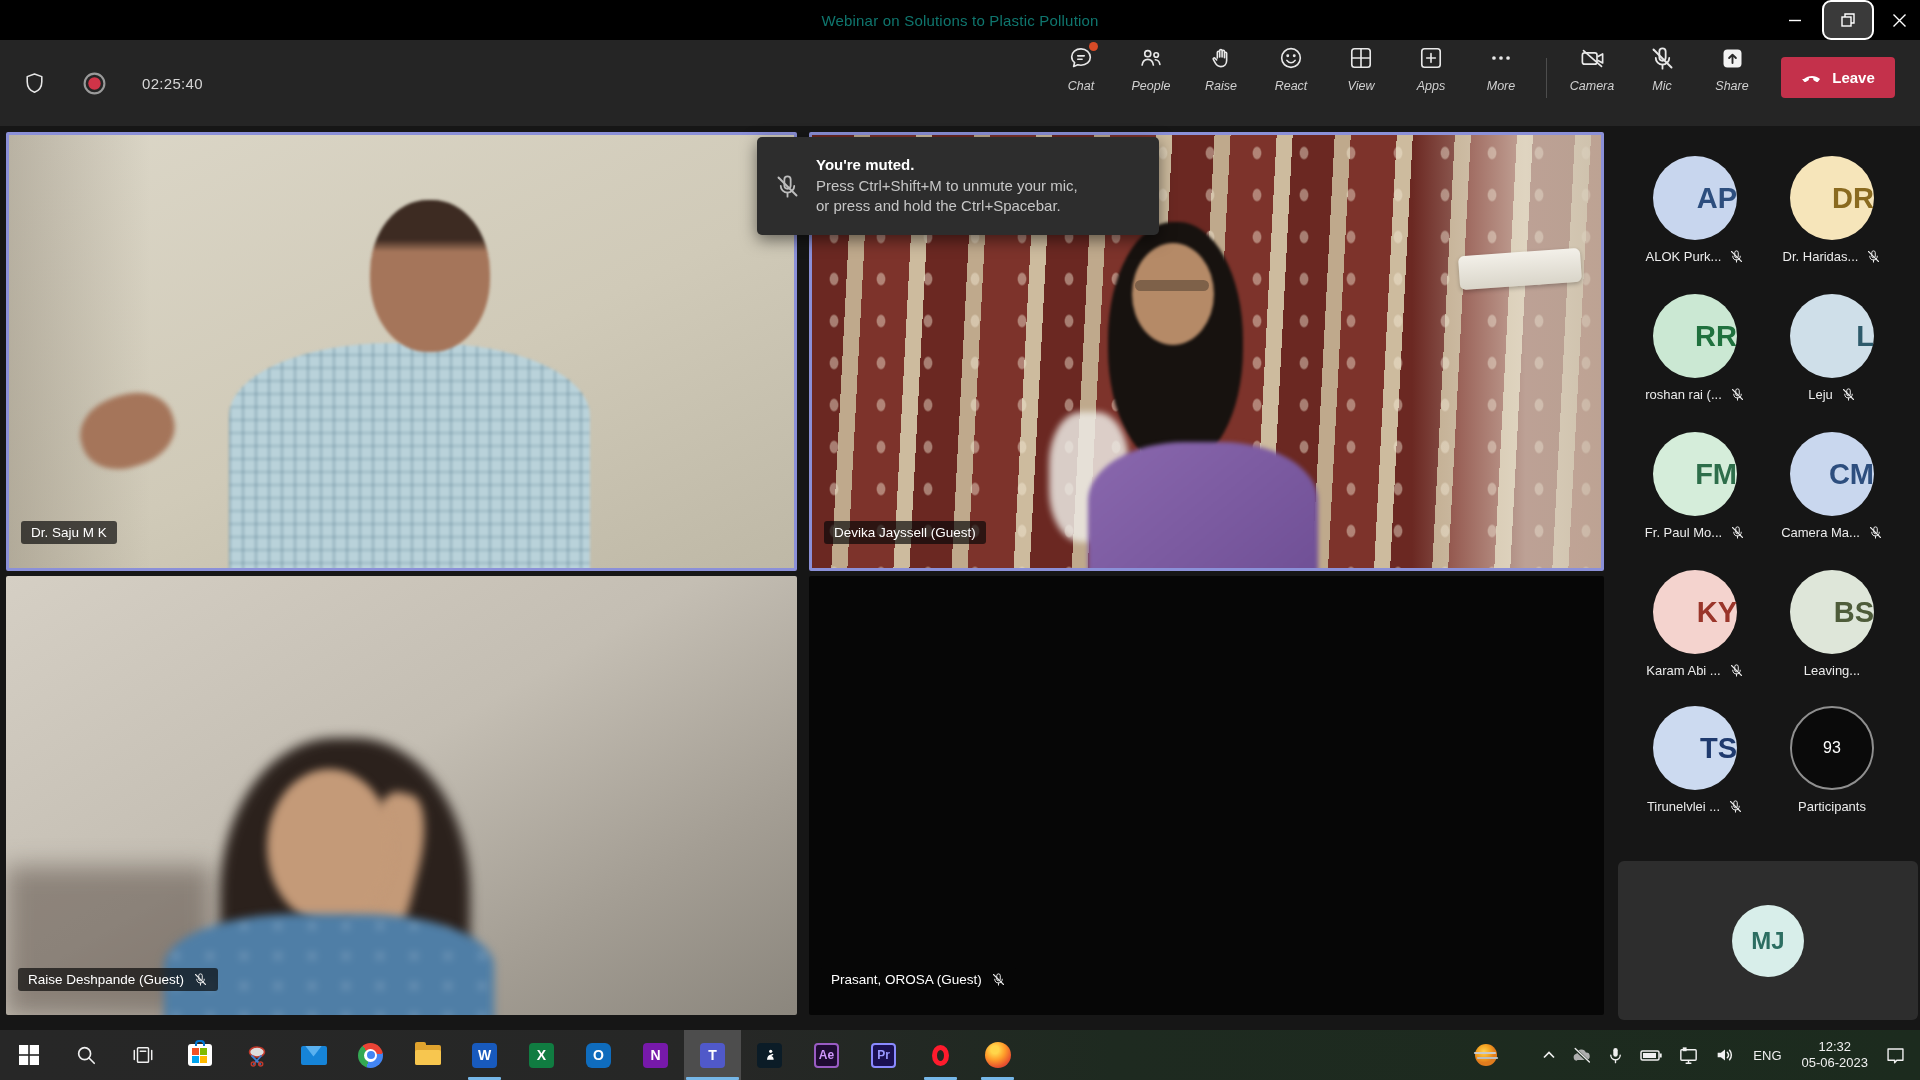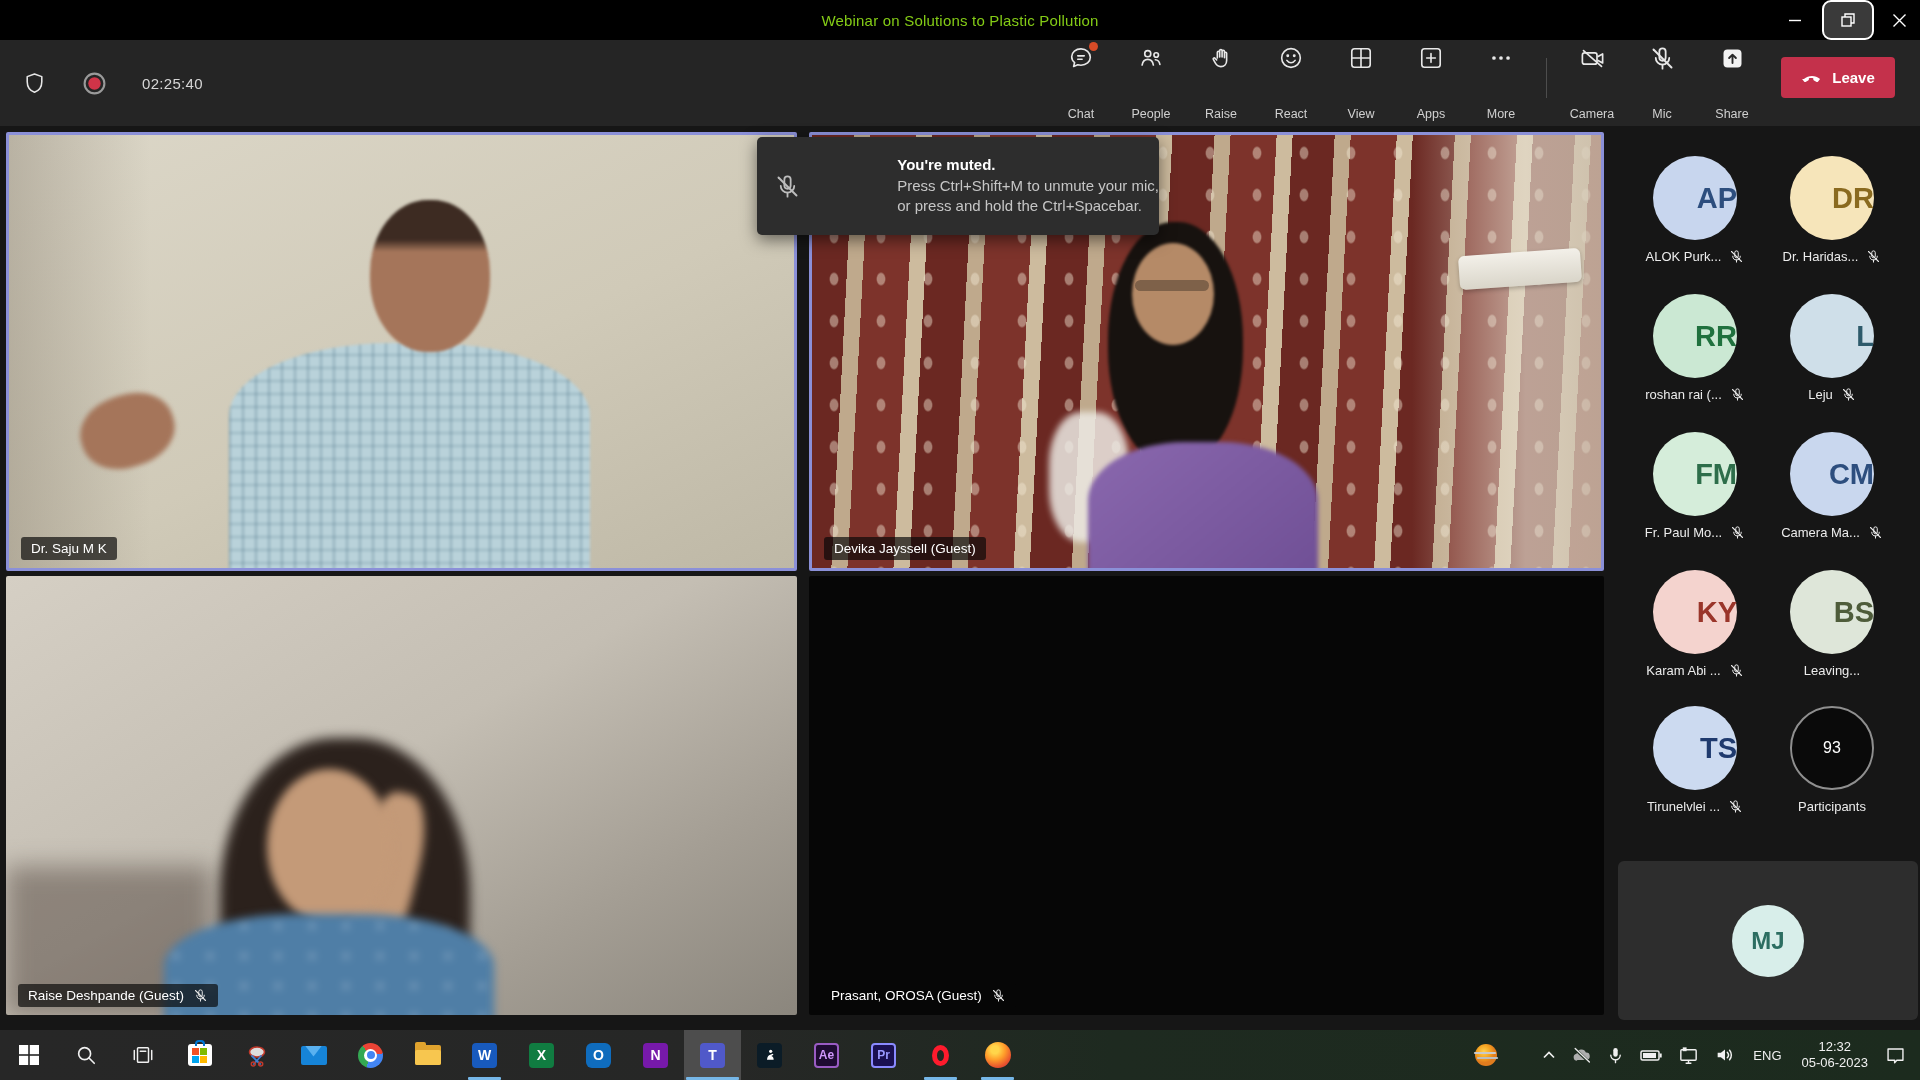--- a/index.html
+++ b/index.html
@@ -2,43 +2,43 @@
 <html><head>
 <meta charset="utf-8">
 <style>
   html,body{margin:0;padding:0;background:#101010;}
   body{width:1920px;height:1080px;position:relative;overflow:hidden;
        font-family:"Liberation Sans",sans-serif;-webkit-font-smoothing:antialiased;color:#fff;}
   svg{display:block;}
 
   
   .titlebar{position:absolute;left:0;top:0;width:1920px;height:40px;background:#000;display:flex;align-items:center;justify-content:center;}
-  .titlebar .title{font-size:15px;color:#84cc16;letter-spacing:.2px;}
+  .titlebar .title{font-size:15px;color:#0f766e;letter-spacing:.2px;}
   .winbtn{position:absolute;top:0;height:40px;display:flex;align-items:center;justify-content:center;color:#fff;cursor:default;}
   .winbtn.min{left:1772px;width:46px;}
   .winbtn.restore{left:1822px;width:52px;height:40px;background:#3a3a3a;border:2px solid #fff;border-radius:9px;box-sizing:border-box;}
   .winbtn.close{left:1878px;width:42px;}
 
   
   .toolbar{position:absolute;left:0;top:40px;width:1920px;height:86px;background:#252525;}
   .meet-left{position:absolute;left:22px;top:0;height:86px;display:flex;align-items:center;gap:35px;}
   .timer{font-size:15px;color:#d6d6d6;letter-spacing:.3px;}
   .tb-group{position:absolute;right:0;top:0;height:86px;display:flex;align-items:center;}
-  .tb-btn{background:none;border:0;color:#d6d6d6;width:70px;height:78px;display:flex;flex-direction:column;align-items:center;justify-content:space-between;gap:23px;cursor:pointer;}
+  .tb-btn{background:none;border:0;color:#d6d6d6;width:70px;height:78px;display:flex;flex-direction:column;align-items:center;justify-content:flex-start;gap:8px;cursor:pointer;font-style:italic;}
   .tb-ico{position:relative;height:26px;display:flex;align-items:center;}
   .tb-lbl{font-size:12.5px;color:#d0d0d0;}
   .dot{position:absolute;right:-4px;top:-3px;width:9px;height:9px;border-radius:50%;background:#d74b27;}
   .tb-divider{width:1px;height:40px;background:#4d4d4d;margin:0 10px 10px 10px;}
   .leave{margin:0 25px 12px 14px;background:#c4314b;border:0;border-radius:4px;width:114px;height:41px;display:flex;align-items:center;justify-content:center;gap:9px;color:#fff;font-size:15px;font-weight:700;cursor:pointer;}
 
   
   .stage{position:absolute;left:0;top:126px;width:1615px;height:904px;background:#161616;}
   .tile{position:absolute;overflow:hidden;border-radius:2px;background:#000;box-sizing:border-box;}
   .tile.speaking{border:3px solid #8b90d8;}
-  .tile-label{position:absolute;left:12px;bottom:8px;background:rgba(8,8,8,.68);border-radius:3px;padding:4px 10px;display:flex;align-items:center;gap:9px;font-size:13.5px;color:#fff;white-space:nowrap;}
+  .tile-label{position:absolute;left:12px;bottom:24px;background:rgba(8,8,8,.68);border-radius:3px;padding:4px 10px;display:flex;align-items:center;gap:9px;font-size:13.5px;color:#fff;white-space:nowrap;}
   .tile-label .mic{color:#e8e8e8;}
   .blob{position:absolute;}
 
   
   .t1{background:linear-gradient(155deg,#dcd7c8 0%,#d0cab8 55%,#beb8a6 100%);}
   .t1-shadow{left:0;top:0;width:18%;height:100%;background:linear-gradient(90deg,rgba(120,110,95,.35),transparent);}
   .t1-head{left:46%;top:15%;width:120px;height:152px;border-radius:48%;background:linear-gradient(#3d2b22 0 26%,#a5755a 34%);filter:blur(1.5px);}
   .t1-body{left:28%;top:48%;width:46%;height:60%;border-radius:45% 45% 0 0/28% 28% 0 0;background:#b9d2da;
     background-image:repeating-linear-gradient(90deg,rgba(70,110,130,.35) 0 2px,transparent 2px 13px),repeating-linear-gradient(0deg,rgba(70,110,130,.28) 0 2px,transparent 2px 13px);filter:blur(1.5px);}
   .t1-hand{left:9%;top:60%;width:95px;height:72px;border-radius:46%;background:#a5755a;transform:rotate(-18deg);filter:blur(2.5px);}
@@ -67,21 +67,21 @@
   
   .sidebar{position:absolute;left:1615px;top:126px;width:305px;height:904px;background:#161616;}
   .p-cell{position:absolute;width:140px;display:flex;flex-direction:column;align-items:center;}
   .p-avatar{width:84px;height:84px;border-radius:50%;display:flex;align-items:center;justify-content:flex-end;font-size:29px;font-weight:600;}
   .p-name{margin-top:9px;display:flex;align-items:center;gap:8px;font-size:13px;color:#ececec;white-space:nowrap;}
   .count-bubble{width:84px;height:84px;border-radius:50%;background:#0a0a0a;border:2px solid #8f8f8f;box-sizing:border-box;display:flex;align-items:center;justify-content:center;font-size:16px;color:#fff;}
   .self-tile{position:absolute;left:1618px;top:861px;width:300px;height:159px;background:#2d2d2d;border-radius:6px;display:flex;align-items:center;justify-content:center;}
   .self-avatar{width:72px;height:72px;border-radius:50%;background:#d8eeea;color:#2c6e62;display:flex;align-items:center;justify-content:center;font-size:24px;font-weight:600;}
 
   
-  .toast{position:absolute;left:757px;top:137px;width:402px;height:98px;background:#2d2d2d;border-radius:5px;box-shadow:0 5px 16px rgba(0,0,0,.5);display:flex;align-items:center;z-index:60;justify-content:space-between;}
+  .toast{position:absolute;left:757px;top:137px;width:402px;height:98px;background:#2d2d2d;border-radius:5px;box-shadow:0 5px 16px rgba(0,0,0,.5);display:flex;align-items:center;z-index:60;}
   .toast .mic{margin:0 15px 0 17px;color:#bdbdbd;}
   .toast-title{font-size:15px;font-weight:700;color:#fff;margin-bottom:3px;}
   .toast-line{font-size:15px;color:#c6c6c6;line-height:20px;}
 
   
   .taskbar{position:absolute;left:0;top:1030px;width:1920px;height:50px;background:linear-gradient(90deg,#272727 0%,#262726 38%,#1e2a20 58%,#1c2b1e 100%);display:flex;align-items:center;}
   .tb-apps{display:flex;height:50px;align-items:center;}
   .slot{position:relative;width:57px;height:50px;display:flex;align-items:center;justify-content:center;cursor:pointer;}
   .slot.highlight{background:#4d4d4d;}
   .underline{position:absolute;bottom:0;left:12px;width:33px;height:3px;background:#76b7e8;border-radius:1px;}

